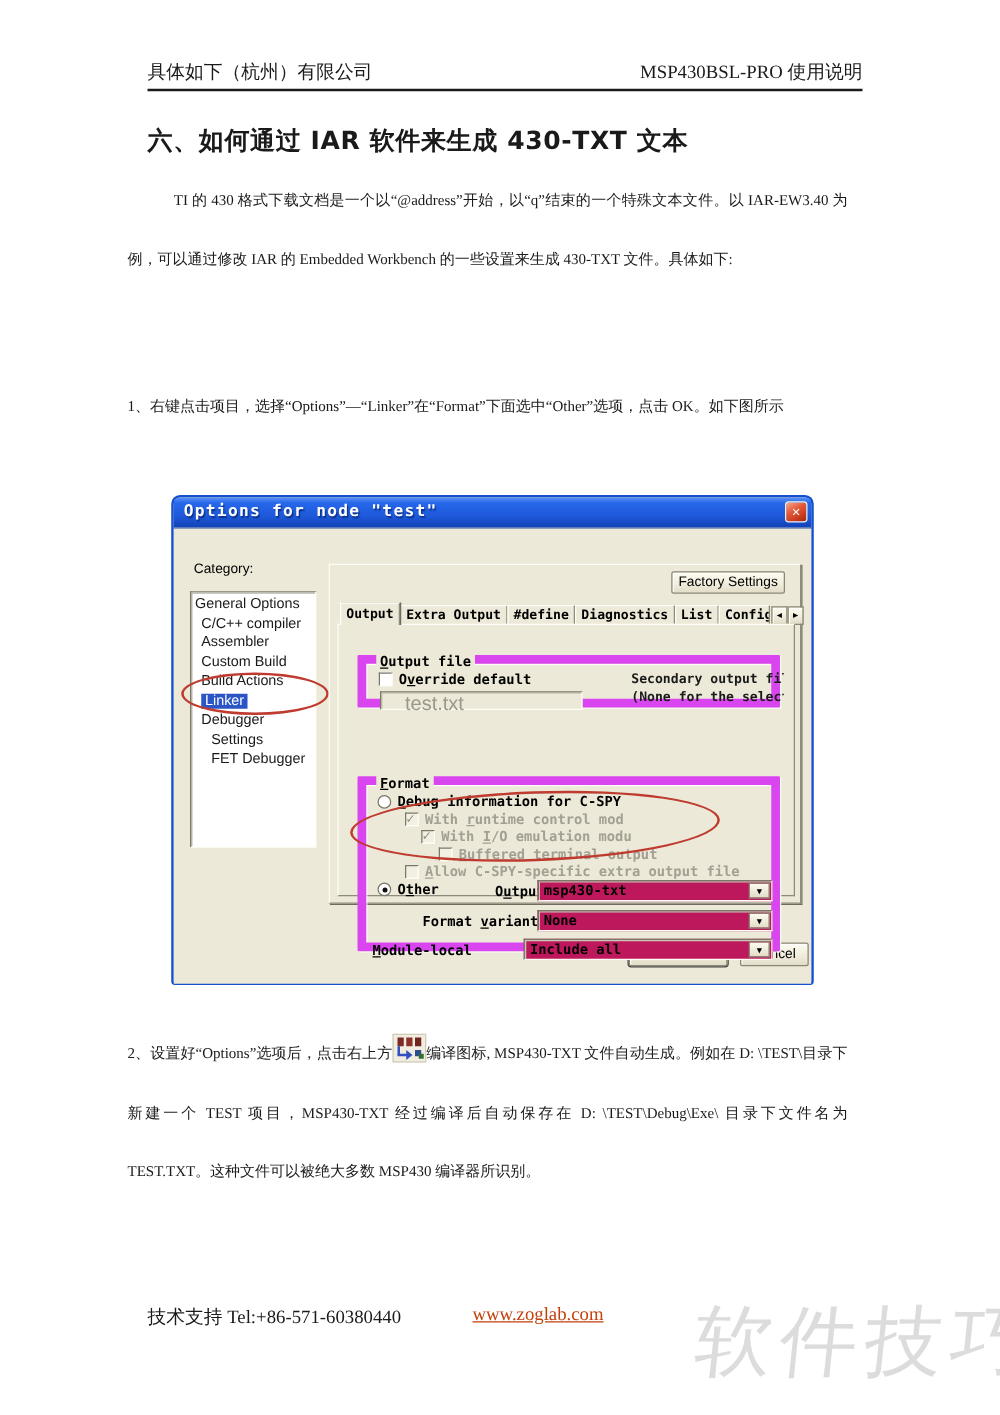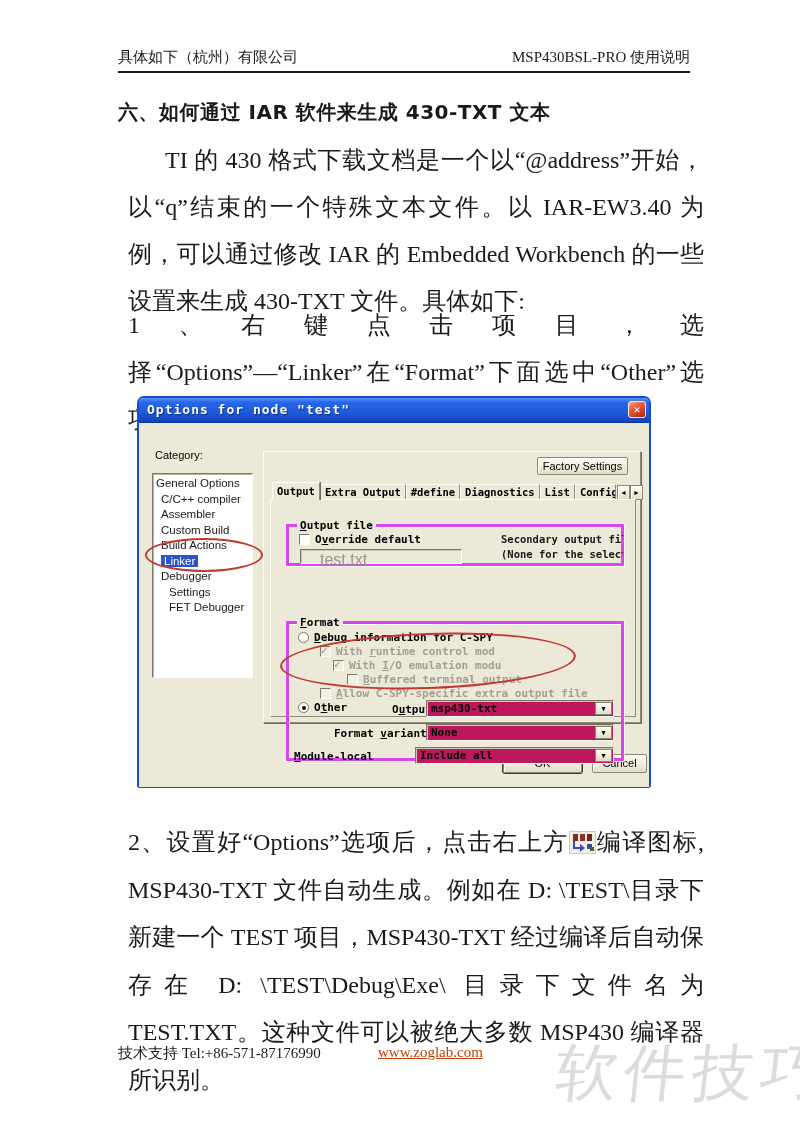--- a/index.html
+++ b/index.html
@@ -6,21 +6,21 @@
   body{width:800px;height:1132px;background:#fff;font-family:"Liberation Serif",serif;}
   .page{position:relative;width:800px;height:1132px;overflow:hidden;background:#ffffff;color:#1a1a1a;}
 
   
   .hdr-company{position:absolute;left:118px;top:48px;font-size:15px;}
   .hdr-manual{position:absolute;right:110px;top:48px;font-size:15px;}
   .hdr-rule{position:absolute;left:118px;top:71px;width:572px;height:2px;background:#1b1b1b;}
 
   
   .sec-title{position:absolute;left:118px;top:99px;font-family:"DejaVu Sans",sans-serif;font-weight:bold;font-size:20px;letter-spacing:.5px;}
-  .para{position:absolute;left:128px;width:576px;font-size:24px;line-height:47px;text-align:justify;}
+  .para{position:absolute;left:102px;width:576px;font-size:12px;line-height:47px;text-align:justify;}
   .p-intro{top:137px;text-indent:37px;}
   .p-step1{top:302px;}
   .p-step2{top:819px;line-height:47.5px;}
 
   
   .mini-icon{display:inline-block;position:relative;width:25px;height:21px;vertical-align:-4px;
     background:#f1eee1;border:1px solid #cfcbb8;}
   .mini-icon i{position:absolute;display:block;}
   .mi-b1{left:3px;top:2px;width:5px;height:7px;background:#7c2a24;}
   .mi-b2{left:10px;top:2px;width:5px;height:7px;background:#8a322a;}
@@ -78,21 +78,21 @@
     border:1px solid;border-color:#fffef6 #8e8b7d #8e8b7d #fffef6;border-bottom:none;}
   .tab.active{height:18px;line-height:16px;font-weight:bold;z-index:3;position:relative;
     box-shadow:1px 0 0 #6f6c5f;}
   .tab-config{width:41px;}
   .spin{display:flex;margin-left:1px;}
   .spin .btn{width:13px;height:15px;line-height:13px;font-size:7px;padding:0;border-radius:0;}
 
   .tab-content{position:absolute;left:6px;top:47px;width:366px;height:218px;box-sizing:border-box;background:#ece9d8;
     border:1px solid;border-color:#fffef6 #8e8b7d #8e8b7d #fffef6;z-index:2;}
 
-  .group{position:absolute;box-sizing:border-box;border:3px solid #d946ef;border-radius:1px;
+  .group{position:absolute;box-sizing:border-box;border:7px solid #d946ef;border-radius:1px;
     box-shadow:inset 1px 1px 0 rgba(255,255,254,.85),1px 1px 0 rgba(255,255,254,.85);}
   .group .legend{position:absolute;top:-8px;left:8px;background:#ece9d8;padding:0 3px;
     font-size:11px;font-weight:bold;color:#000;line-height:14px;}
   .g-outfile{left:15px;top:24px;width:338px;height:42px;}
   .g-format{left:15px;top:73px;width:338px;height:140px;margin-top:48px;}
   .el-other{left:9px;top:133px;width:292px;height:52px;}
 
   .ctl-row{position:absolute;display:flex;align-items:center;gap:5px;white-space:nowrap;}
   .lbl{font-size:11px;font-weight:bold;color:#000;}
   .lbl.dis{color:#a29f93;}
@@ -239,16 +239,16 @@
         </div>
       </div>
 
       <div class="btn ok-btn">OK</div>
       <div class="btn cancel-btn">Cancel</div>
     </div>
   </div>
 
   <div class="para p-step2"><span>2、设置好“Options”选项后，点击右上方</span><span class="mini-icon"><i class="mi-b1"></i><i class="mi-b2"></i><i class="mi-b3"></i><i class="mi-arrow"></i><i class="mi-arrow2"></i><i class="mi-tip"></i><i class="mi-s1"></i><i class="mi-s2"></i></span><span>编译图标, MSP430-TXT 文件自动生成。例如在 D: \TEST\目录下新建一个 TEST 项目，MSP430-TXT 经过编译后自动保存在 D: \TEST\Debug\Exe\ 目录下文件名为 TEST.TXT。这种文件可以被绝大多数 MSP430 编译器所识别。</span></div>
 
-  <div class="ft-support">技术支持 Tel:+86-571-87176990</div>
+  <div class="ft-support">技术支持 Tel:+86-571-60380440</div>
   <div class="ft-link">www.zoglab.com</div>
   <div class="watermark">软件技巧</div>
 </div>
 
 </body></html>

